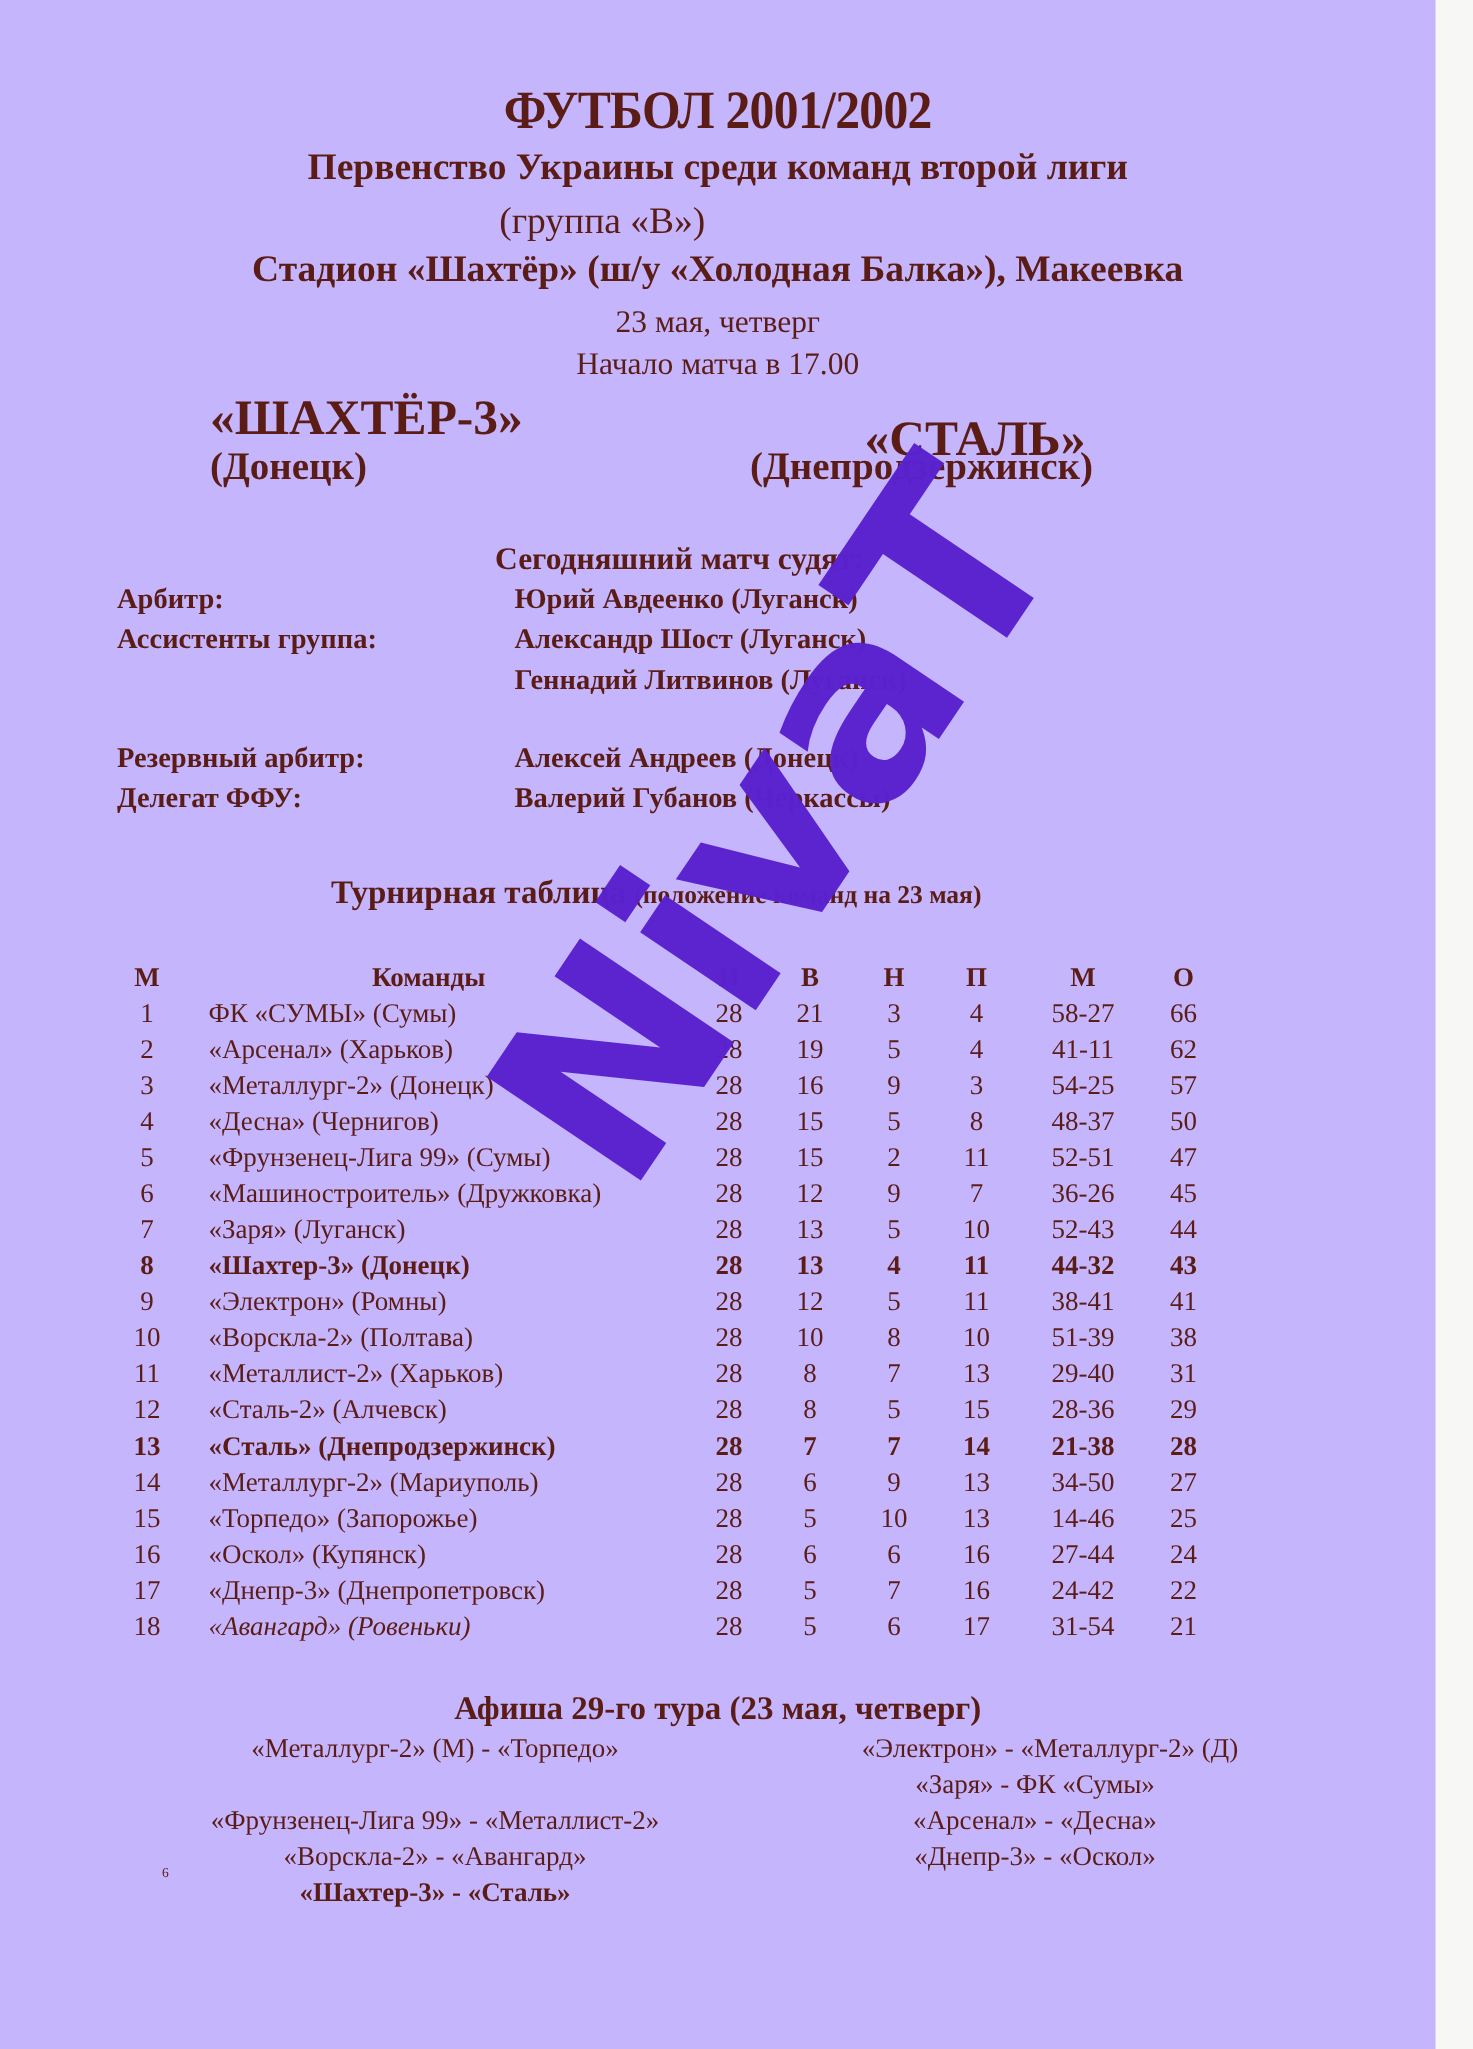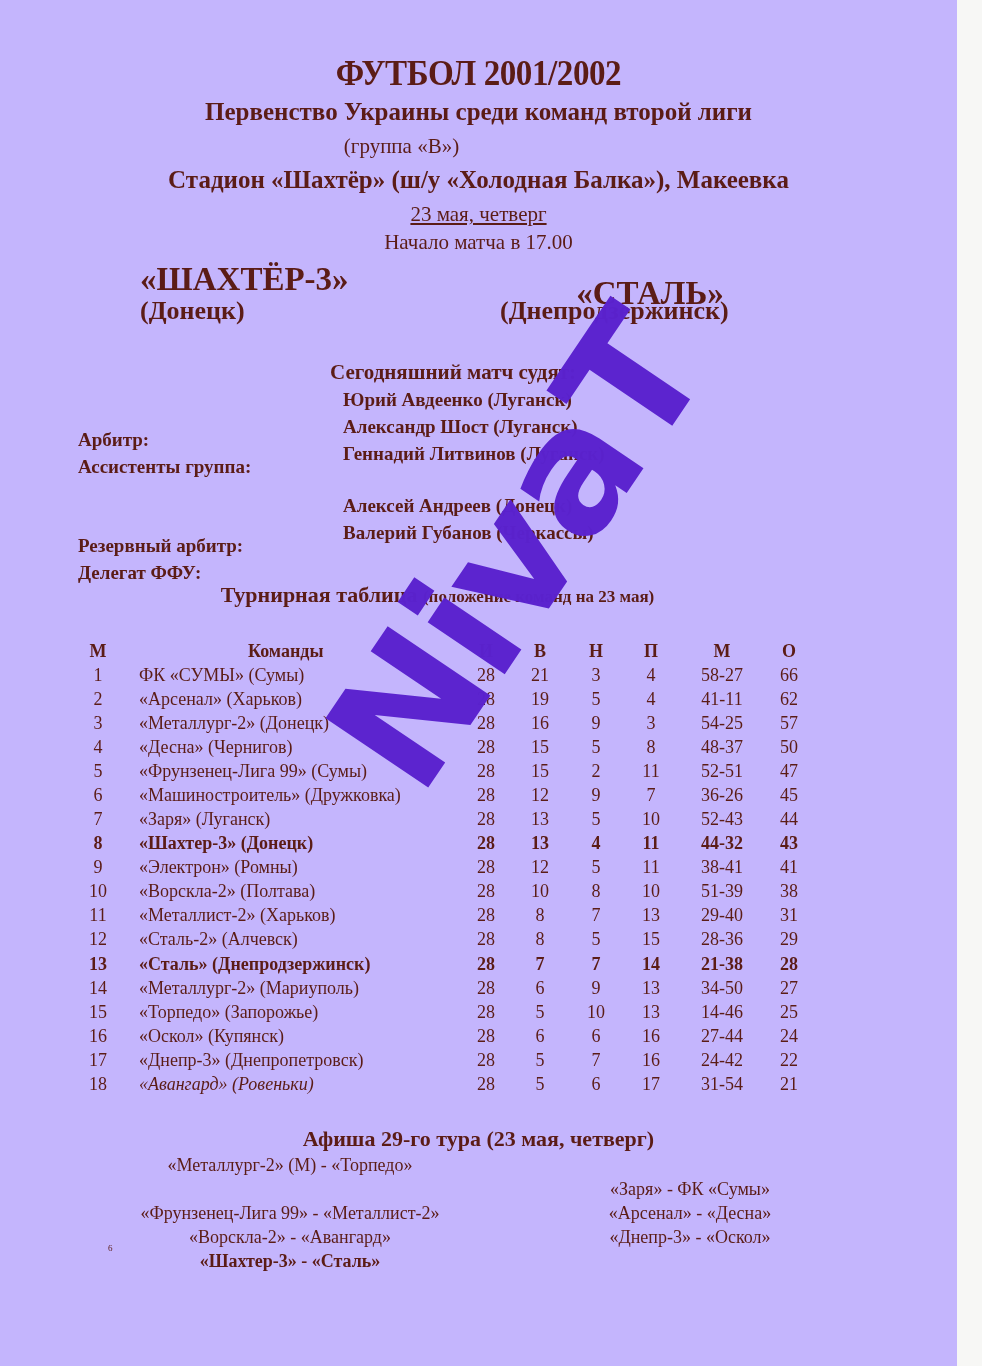--- a/index.html
+++ b/index.html
@@ -9,30 +9,30 @@
     font-family:"Liberation Serif","DejaVu Serif",serif;
   }
   .page {
     position:absolute; left:0; top:0; width:957px; height:1366px;
     background:#c4b5fd;
     color:#5b1c16;
   }
   .abs { position:absolute; white-space:nowrap; }
   .title { left:0; width:957px; top:52px; font-size:36px; font-weight:bold; letter-spacing:-0.5px; transform:scaleX(0.92); text-align:center; }
   .sub1 { left:0; width:957px; top:98px; font-size:25px; font-weight:bold; text-align:center; }
-  .sub2 { left:0; width:803px; top:134px; font-size:21px; text-align:center; }
+  .sub2 { left:0; width:803px; top:134px; font-size:25px; text-align:center; }
   .sub3 { left:0; width:957px; top:166px; font-size:25px; font-weight:bold; text-align:center; }
-  .sub4 { left:0; width:957px; top:202px; font-size:21px; text-align:center;text-decoration:underline; }
+  .sub4 { left:0; width:957px; top:202px; font-size:21px; text-align:center; }
   .sub5 { left:0; width:957px; top:230px; font-size:21px; text-align:center; }
 
   .team { font-size:33px; font-weight:bold; text-align:center; }
   .city { font-size:26px; font-weight:bold; text-align:left; }
 
   .ref-head { left:0; width:957px; top:360px; font-size:21px; font-weight:bold; text-align:center; padding-left:0; }
-  .ref-label { left:78px; font-size:19px; font-weight:bold;margin-top:40px; }
+  .ref-label { left:78px; font-size:19px; font-weight:bold; }
   .ref-val { left:343px; font-size:19px; font-weight:bold; }
 
   .tbl-title { left:16px; width:843px; top:582px; font-size:22px; font-weight:bold; text-align:center; padding-left:0; }
   .tbl-title small { font-size:17px; }
 
   .row { position:absolute; left:0; width:957px; height:24px; font-size:18px; }
   .row span { position:absolute; top:0; }
   .c-pos { left:78px; width:40px; text-align:center; }
   .c-team { left:139px; }
   .c-n { width:40px; text-align:center; }
@@ -289,20 +289,21 @@
     </div>
   </div>
 
   <div class="abs fix-title">Афиша 29-го тура (23 мая, четверг)</div>
 
   <div class="abs fix" style="left:100px;width:380px;top:1155px;">«Металлург-2» (М) - «Торпедо»</div>
   <div class="abs fix" style="left:100px;width:380px;top:1203px;">«Фрунзенец-Лига 99» - «Металлист-2»</div>
   <div class="abs fix" style="left:100px;width:380px;top:1227px;">«Ворскла-2» - «Авангард»</div>
   <div class="abs fix bold" style="left:100px;width:380px;top:1251px;">«Шахтер-3»  - «Сталь»</div>
 
+  <div class="abs fix" style="left:520px;width:360px;top:1155px;">«Электрон» - «Металлург-2» (Д)</div>
   <div class="abs fix" style="left:520px;width:340px;top:1179px;">«Заря» - ФК «Сумы»</div>
   <div class="abs fix" style="left:520px;width:340px;top:1203px;">«Арсенал»  - «Десна»</div>
   <div class="abs fix" style="left:520px;width:340px;top:1227px;">«Днепр-3» - «Оскол»</div>
 
   <div class="abs mark">6</div>
 
   <div class="watermark">NivaT</div>
 </div>
 
 </body></html>

